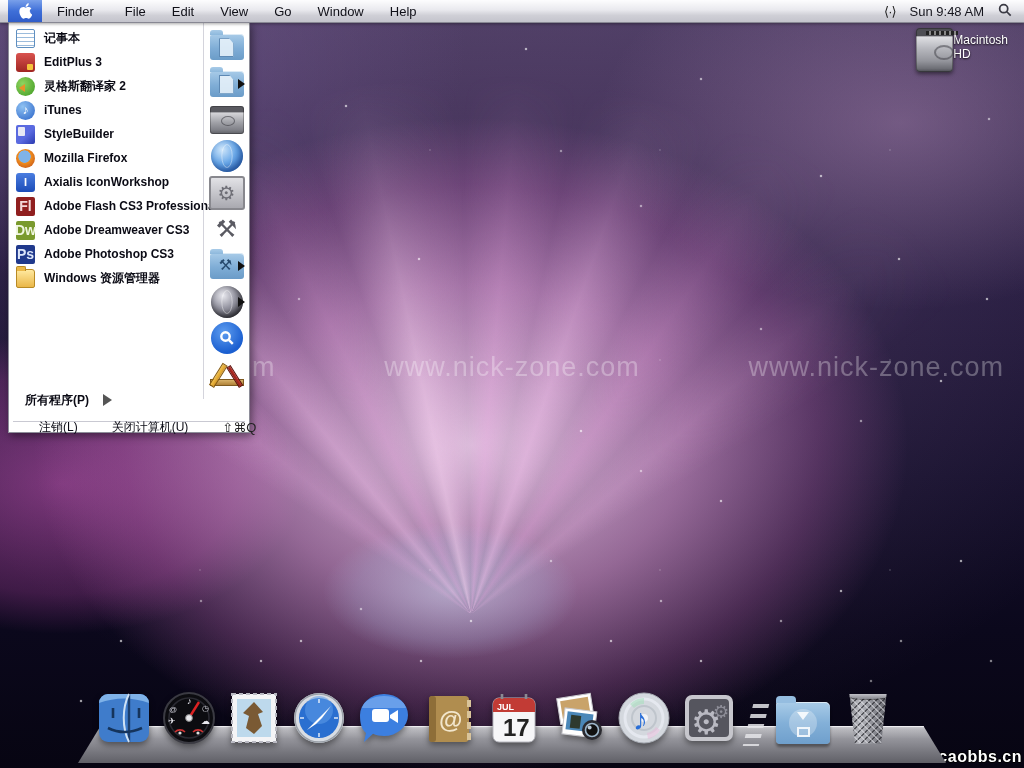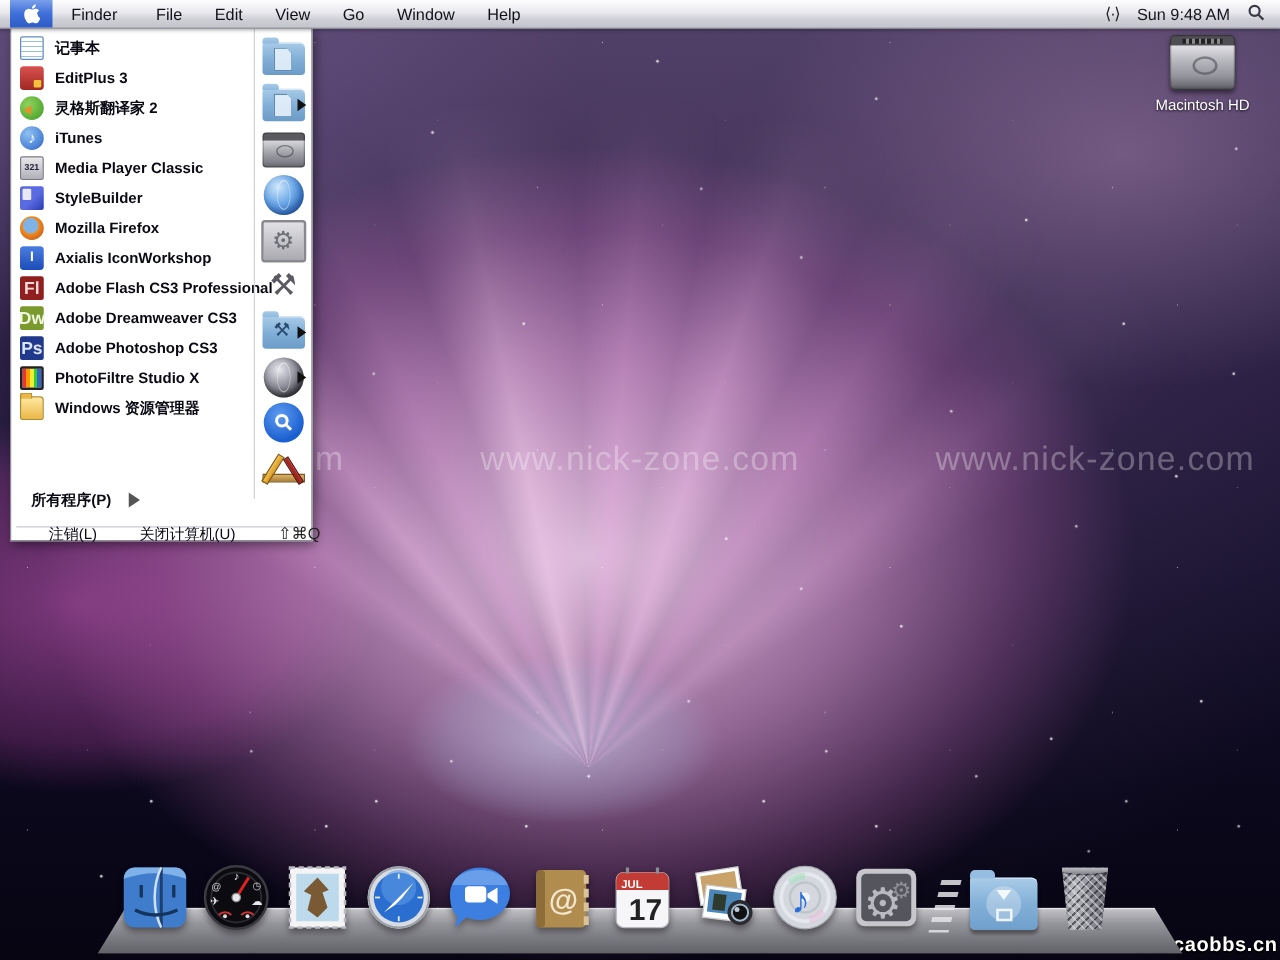--- a/index.html
+++ b/index.html
@@ -132,21 +132,21 @@
   .gearbox{width:32px;height:30px;border-radius:3px;border:2px solid #88888e;background:linear-gradient(180deg,#e2e2e6,#a9a9b0);display:flex;align-items:center;justify-content:center;color:#6e6e76;font-size:20px;}
   .caliper{color:#5a5a62;font-size:24px;line-height:1;}
   .spotlight-ic{width:32px;height:32px;border-radius:50%;background:radial-gradient(circle at 40% 32%,#5e9df0,#1b5fd0 70%);display:flex;align-items:center;justify-content:center;}
   .spotlight-ic svg{width:16px;height:16px;stroke:#fff;stroke-width:2.4;fill:none;}
   .appsicon{position:relative;width:34px;height:30px;}
   .appsicon .ruler{position:absolute;left:0;bottom:4px;width:34px;height:7px;background:linear-gradient(180deg,#d8b26a,#b08238);border:1px solid #7e5a20;box-sizing:border-box;}
   .appsicon .pencil{position:absolute;left:4px;bottom:2px;width:26px;height:6px;background:linear-gradient(180deg,#f2c24e,#d89a26);border:1px solid #8a5e12;transform:rotate(-58deg);transform-origin:left bottom;box-sizing:border-box;}
   .appsicon .brush{position:absolute;right:5px;bottom:2px;width:24px;height:5px;background:linear-gradient(180deg,#c03028,#8e1e18);border:1px solid #5e120e;transform:rotate(58deg);transform-origin:right bottom;box-sizing:border-box;}
 
   
-  .desk-icon{position:absolute;top:28px;right:16px;width:92px;display:flex;flex-direction:column;align-items:center;z-index:5;}
+  .desk-icon{position:absolute;top:28px;right:16px;width:92px;display:flex;flex-direction:row;align-items:flex-start;z-index:5;}
   .drive{width:52px;height:44px;border-radius:4px;position:relative;
     background:linear-gradient(180deg,#4e4e54 0 18%,#e0e0e4 20%,#b9bac0 45%,#94959c 75%,#6e6f76 92%,#4a4b52 100%);
     box-shadow:inset 0 0 0 1px rgba(0,0,0,.3),0 2px 4px rgba(0,0,0,.5);}
   .drive::before{content:"";position:absolute;left:10px;top:3px;width:32px;height:4px;background:repeating-linear-gradient(90deg,#222 0 3px,#888 3px 5px);}
   .drive::after{content:"";position:absolute;left:18px;top:17px;width:16px;height:11px;border:2px solid rgba(70,70,76,.55);border-radius:50%;}
   .desk-label{margin-top:5px;font-size:12px;color:#fff;text-shadow:0 1px 2px rgba(0,0,0,.9);}
 
   
   .dock-shelf{position:absolute;left:78px;bottom:5px;width:868px;height:37px;
     clip-path:polygon(2.6% 0,97.4% 0,100% 100%,0 100%);
@@ -235,24 +235,20 @@
         </div>
       <div class="mi">
           <span class="ic ic-lingoes"></span>
           <span class="lbl">灵格斯翻译家 2</span>
         </div>
       <div class="mi">
           <span class="ic ic-itunes-s">♪</span>
           <span class="lbl">iTunes</span>
         </div>
       <div class="mi">
-          <span class="ic ic-mpc">321</span>
-          <span class="lbl">Media Player Classic</span>
-        </div>
-      <div class="mi">
           <span class="ic ic-stylebuilder"></span>
           <span class="lbl">StyleBuilder</span>
         </div>
       <div class="mi">
           <span class="ic ic-firefox"></span>
           <span class="lbl">Mozilla Firefox</span>
         </div>
       <div class="mi">
           <span class="ic ic-axialis">I</span>
           <span class="lbl">Axialis IconWorkshop</span>
@@ -261,24 +257,20 @@
           <span class="ic ic-flash">Fl</span>
           <span class="lbl">Adobe Flash CS3 Professional</span>
         </div>
       <div class="mi">
           <span class="ic ic-dw">Dw</span>
           <span class="lbl">Adobe Dreamweaver CS3</span>
         </div>
       <div class="mi">
           <span class="ic ic-ps">Ps</span>
           <span class="lbl">Adobe Photoshop CS3</span>
-        </div>
-      <div class="mi">
-          <span class="ic ic-photofiltre"></span>
-          <span class="lbl">PhotoFiltre Studio X</span>
         </div>
       <div class="mi">
           <span class="ic ic-winfolder"></span>
           <span class="lbl">Windows 资源管理器</span>
         </div>
     </div>
 
     <div class="all-programs">
       <span class="lbl">所有程序(P)</span>
       <span class="ap-arrow"></span>

